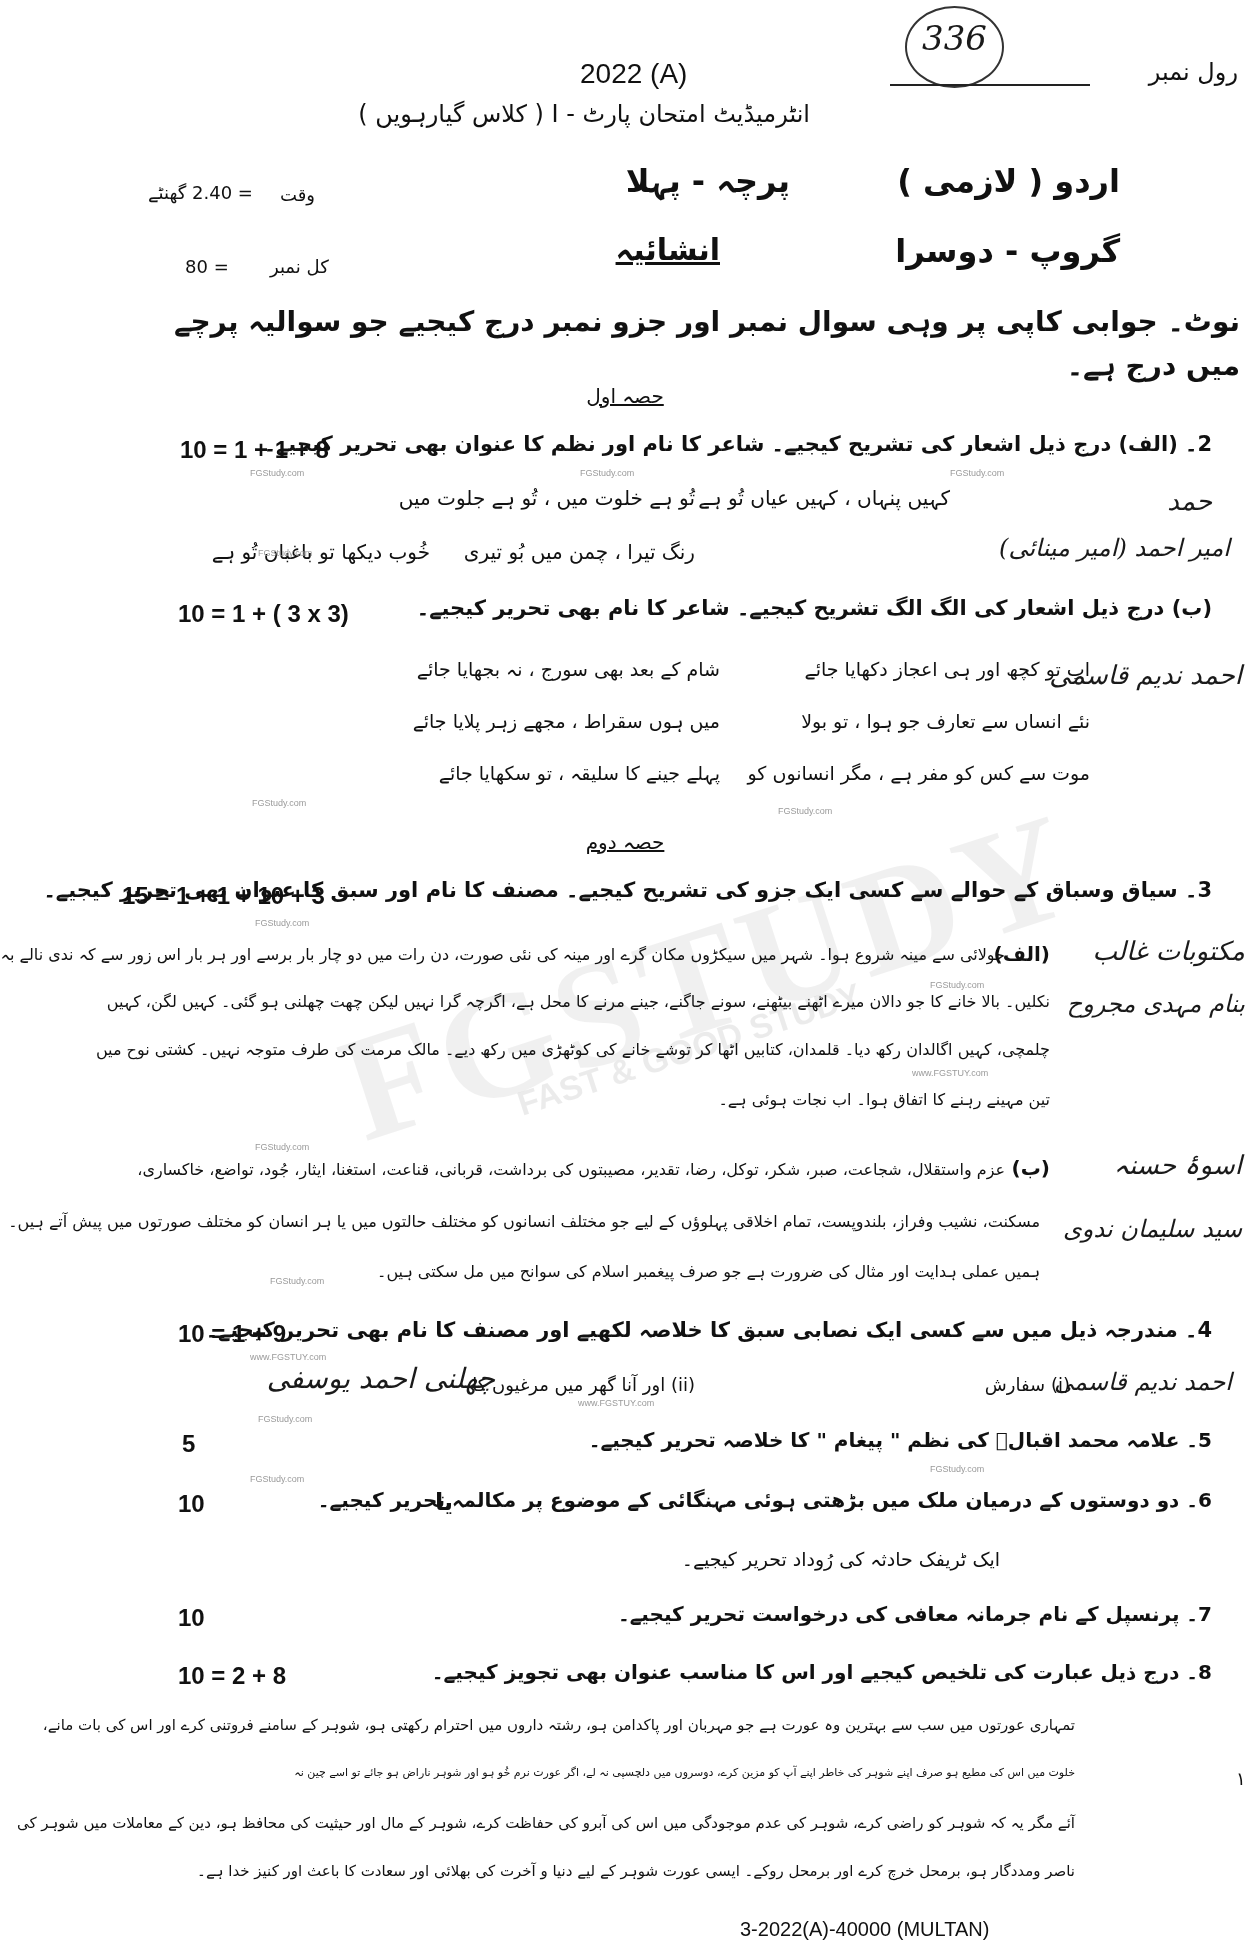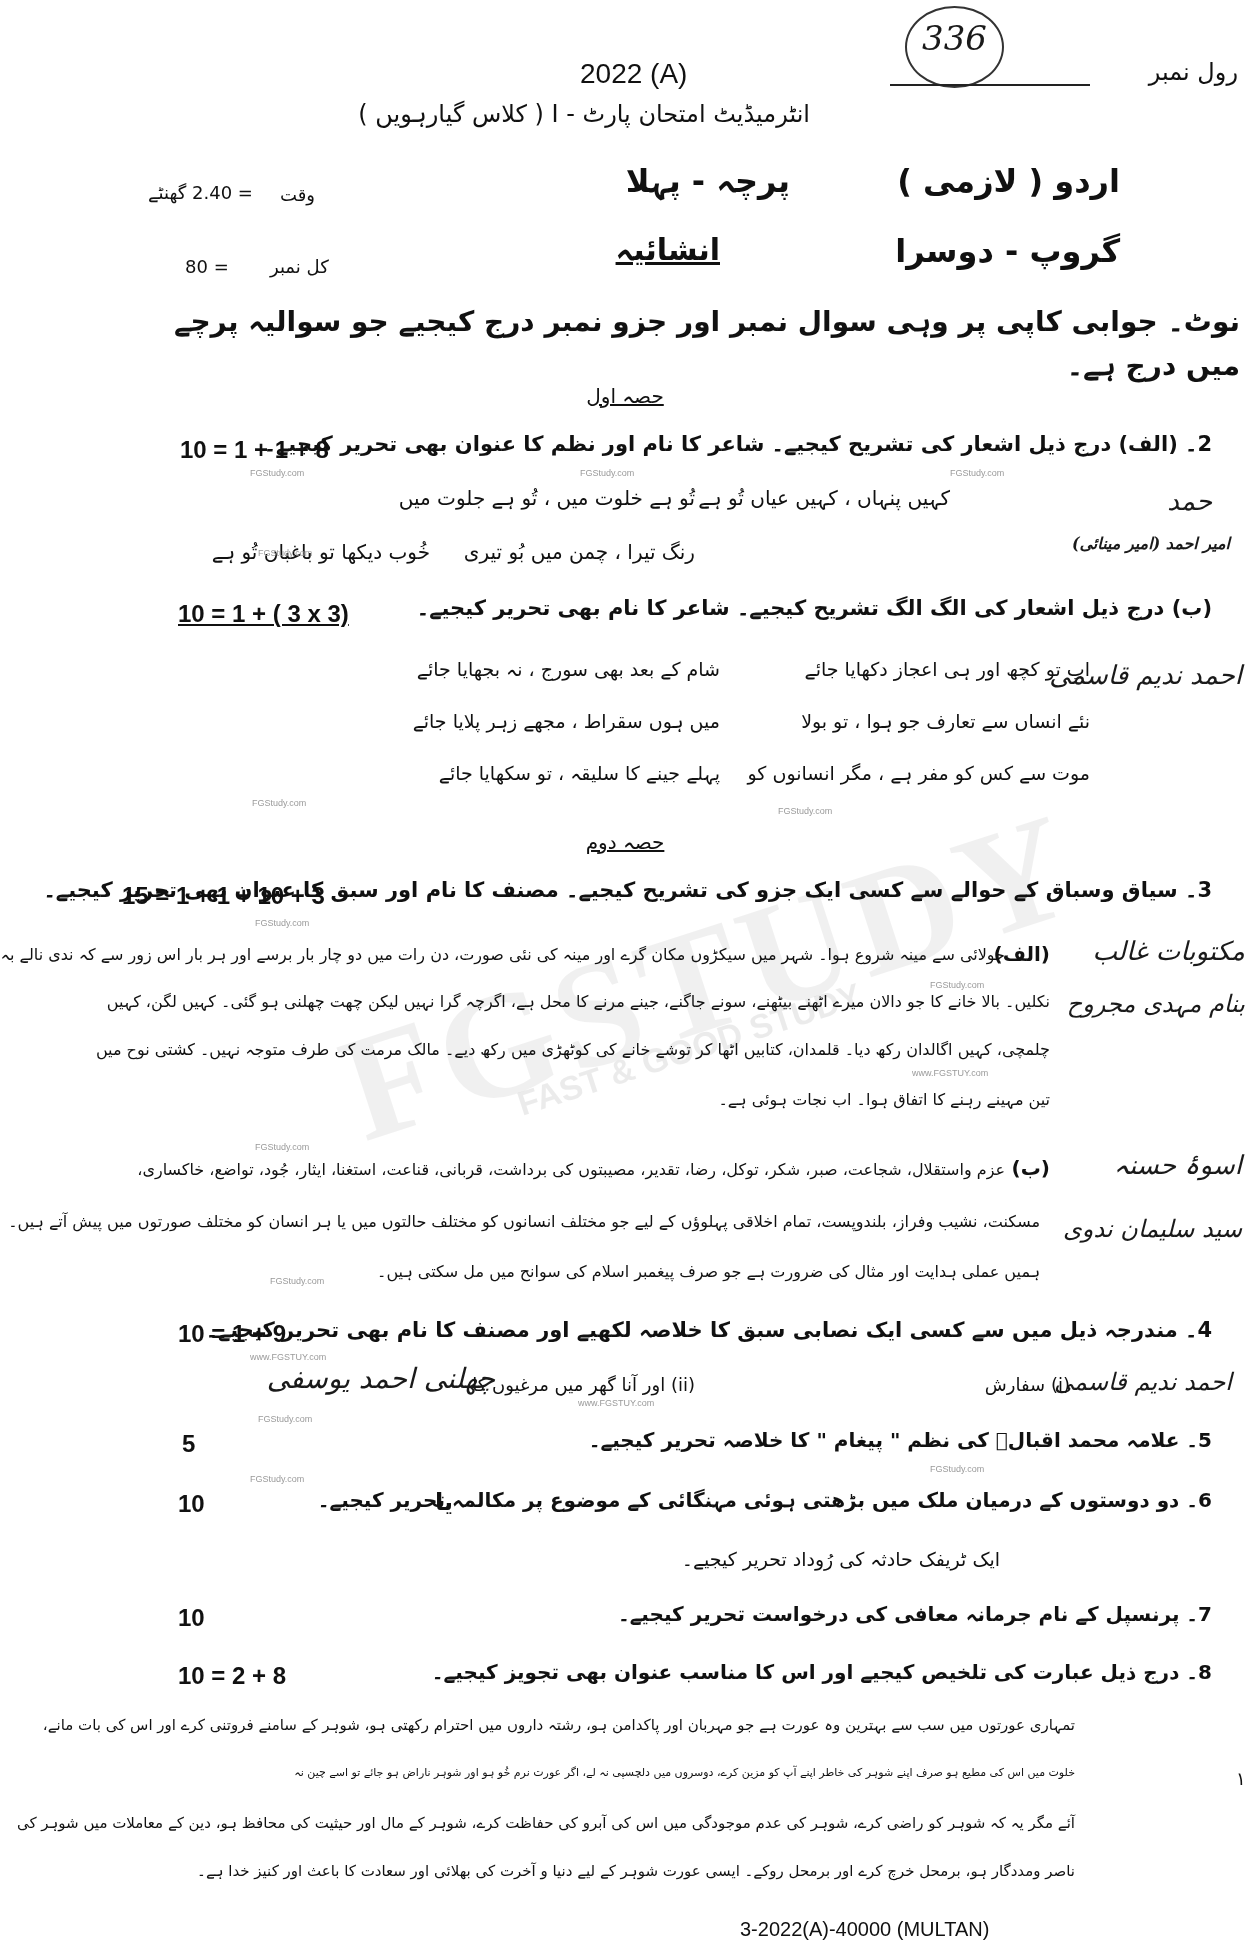--- a/index.html
+++ b/index.html
@@ -46,27 +46,27 @@
 <div class="abs ur bold" style="right:38px;top:432px;font-size:21px;">2۔ (الف) درج ذیل اشعار کی تشریح کیجیے۔ شاعر کا نام اور نظم کا عنوان بھی تحریر کیجیے۔</div>
 <div class="abs en" style="left:180px;top:436px;font-size:24px;">10 = 1 + 1 + 8</div>
 <div class="abs wm" style="left:250px;top:468px;">FGStudy.com</div>
 <div class="abs wm" style="left:580px;top:468px;">FGStudy.com</div>
 <div class="abs wm" style="left:950px;top:468px;">FGStudy.com</div>
 
 <div class="abs hand" style="right:38px;top:486px;font-size:26px;">حمد</div>
 <div class="abs ur" style="right:300px;top:486px;font-size:20px;">کہیں پنہاں ، کہیں عیاں تُو ہے</div>
 <div class="abs ur" style="right:555px;top:486px;font-size:20px;">تُو ہے خلوت میں ، تُو ہے جلوت میں</div>
 
-<div class="abs hand" style="right:20px;top:534px;font-size:16px;font-weight:bold;">امیر احمد (امیر مینائی)</div>
+<div class="abs hand" style="right:20px;top:534px;font-size:24px;">امیر احمد (امیر مینائی)</div>
 <div class="abs ur" style="right:555px;top:540px;font-size:20px;">رنگ تیرا ، چمن میں بُو تیری</div>
 <div class="abs ur" style="right:820px;top:540px;font-size:20px;">خُوب دیکھا تو باغباں تُو ہے</div>
 <div class="abs wm" style="left:258px;top:548px;">FGStudy.com</div>
 
 <div class="abs ur bold" style="right:38px;top:596px;font-size:21px;">(ب) درج ذیل اشعار کی الگ الگ تشریح کیجیے۔ شاعر کا نام بھی تحریر کیجیے۔</div>
-<div class="abs en" style="left:178px;top:600px;font-size:24px;text-decoration:underline;">10 = 1 + ( 3 x 3)</div>
+<div class="abs en" style="left:178px;top:600px;font-size:24px;">10 = 1 + ( 3 x 3)</div>
 
 <div class="abs hand" style="right:8px;top:660px;font-size:26px;">احمد ندیم قاسمی</div>
 <div class="abs ur" style="right:160px;top:658px;font-size:19px;">اب تو کچھ اور ہی اعجاز دکھایا جائے</div>
 <div class="abs ur" style="right:530px;top:658px;font-size:19px;">شام کے بعد بھی سورج ، نہ بجھایا جائے</div>
 <div class="abs ur" style="right:160px;top:710px;font-size:19px;">نئے انساں سے تعارف جو ہوا ، تو بولا</div>
 <div class="abs ur" style="right:530px;top:710px;font-size:19px;">میں ہوں سقراط ، مجھے زہر پلایا جائے</div>
 <div class="abs ur" style="right:160px;top:762px;font-size:19px;">موت سے کس کو مفر ہے ، مگر انسانوں کو</div>
 <div class="abs ur" style="right:530px;top:762px;font-size:19px;">پہلے جینے کا سلیقہ ، تو سکھایا جائے</div>
 <div class="abs wm" style="left:252px;top:798px;">FGStudy.com</div>
 <div class="abs wm" style="left:778px;top:806px;">FGStudy.com</div>

